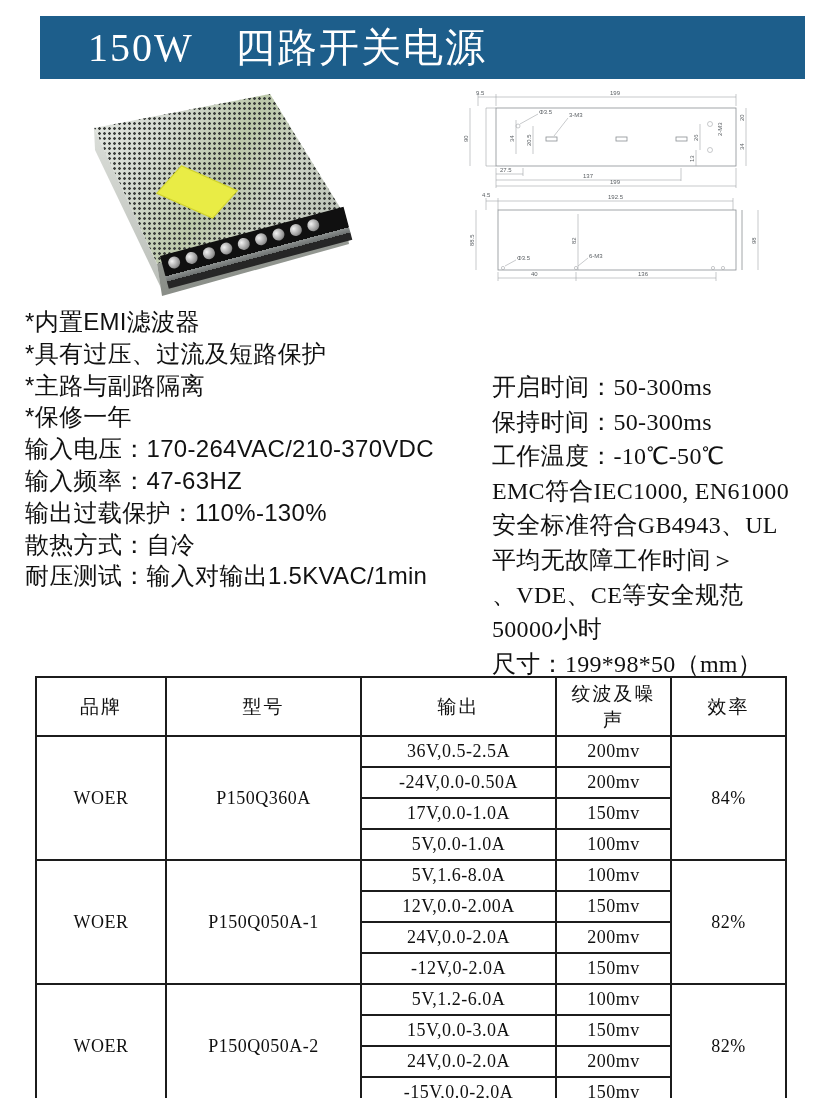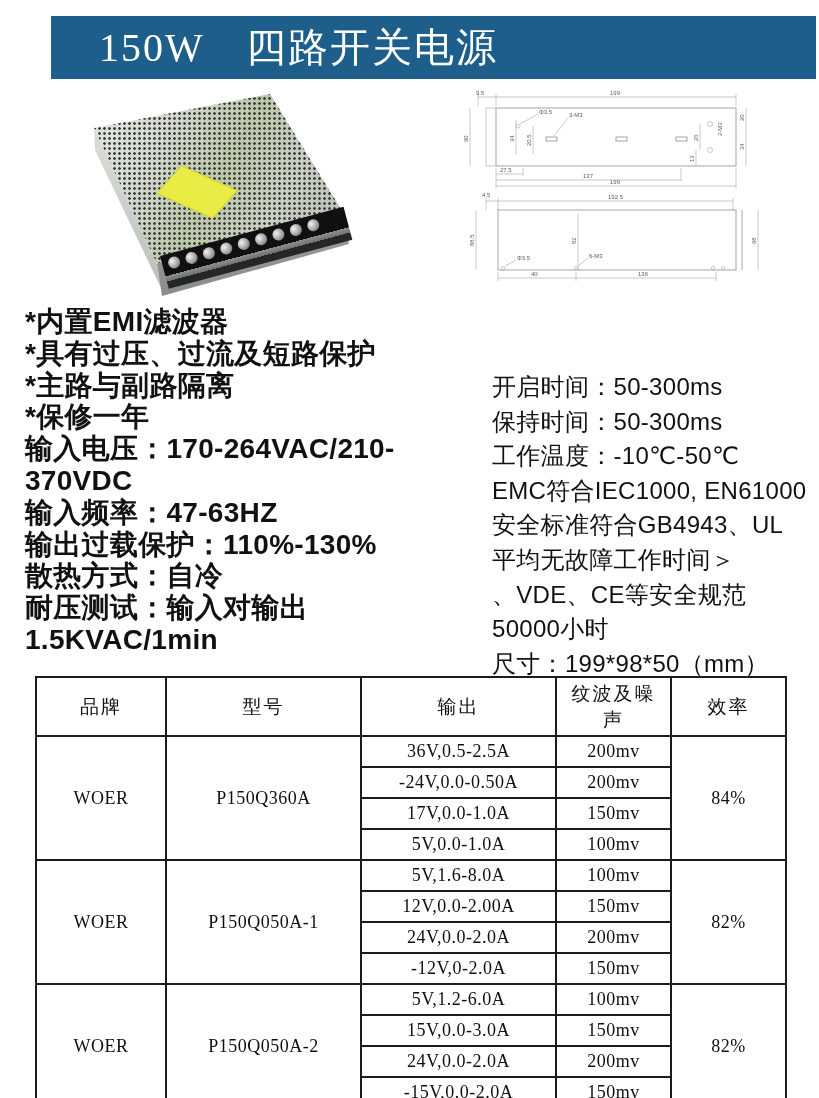--- a/index.html
+++ b/index.html
@@ -1,20 +1,20 @@
 <!DOCTYPE html>
 <html><head>
 <meta charset="utf-8">
 <style>
   html,body{margin:0;padding:0;background:#ffffff;}
   .page{position:relative;width:819px;height:1098px;background:#ffffff;overflow:hidden;
         font-family:"Liberation Sans","DejaVu Sans",sans-serif;color:#111;}
 
   
-  .header-bar{position:absolute;left:51px;top:16px;width:765px;height:63px;background:#1d5e8b;}
+  .header-bar{position:absolute;left:40px;top:16px;width:765px;height:63px;background:#1d5e8b;}
   .header-title{color:#ffffff;font-size:40px;line-height:63px;padding-left:48px;
                 font-family:"Liberation Serif","DejaVu Serif",serif;white-space:pre;letter-spacing:2px;}
 
   
   .photo{position:absolute;left:62px;top:86px;width:330px;height:220px;}
   .photo .face{position:absolute;left:0;top:0;width:100%;height:100%;}
   .face.top{
     clip-path:polygon(32px 42px,208px 8px,282px 128px,95px 178px);
     background-image:
       radial-gradient(circle,#3c3f3c 1px,rgba(0,0,0,0) 1.6px),
@@ -39,24 +39,24 @@
          background:radial-gradient(circle at 35% 35%,#f2f2f2,#9a9a9a 60%,#4d4d4d);}
 
   
   .drawing{position:absolute;left:428px;top:84px;width:380px;height:212px;}
   .drawing svg{display:block;}
   .dline{stroke:#8a8f93;stroke-width:0.8;fill:none;}
   .dthin{stroke:#a2a6aa;stroke-width:0.6;fill:none;}
   .dim{font-family:"Liberation Sans","DejaVu Sans",sans-serif;font-size:6px;fill:#5a5f63;}
 
   
-  .spec-left{position:absolute;left:25px;top:306px;width:450px;font-size:28px;line-height:31.8px;
-             font-weight:700;letter-spacing:0.3px;}
+  .spec-left{position:absolute;left:25px;top:306px;width:450px;font-size:24px;line-height:31.8px;
+             font-weight:400;letter-spacing:0.3px;}
   .spec-right{position:absolute;left:492px;top:370px;width:320px;font-size:24px;line-height:34.6px;
-              font-weight:500;letter-spacing:0.3px;}
+              font-weight:500;letter-spacing:0.3px;font-family:Liberation Serif, serif;}
 
   
   .spec-table{position:absolute;left:35px;top:676px;border-collapse:collapse;table-layout:fixed;
               width:750px;font-family:"Liberation Serif","DejaVu Serif",serif;}
   .spec-table th,.spec-table td{border:2px solid #1c1c1c;text-align:center;vertical-align:middle;
               padding:0;color:#101010;overflow:hidden;}
   .spec-table th{height:57px;font-size:19px;font-weight:normal;letter-spacing:2px;}
   .spec-table td{height:29px;font-size:18px;letter-spacing:0.5px;margin-top:18px;}
   .col-brand{width:130px;} .col-model{width:195px;} .col-output{width:195px;}
   .col-ripple{width:115px;} .col-eff{width:115px;}

